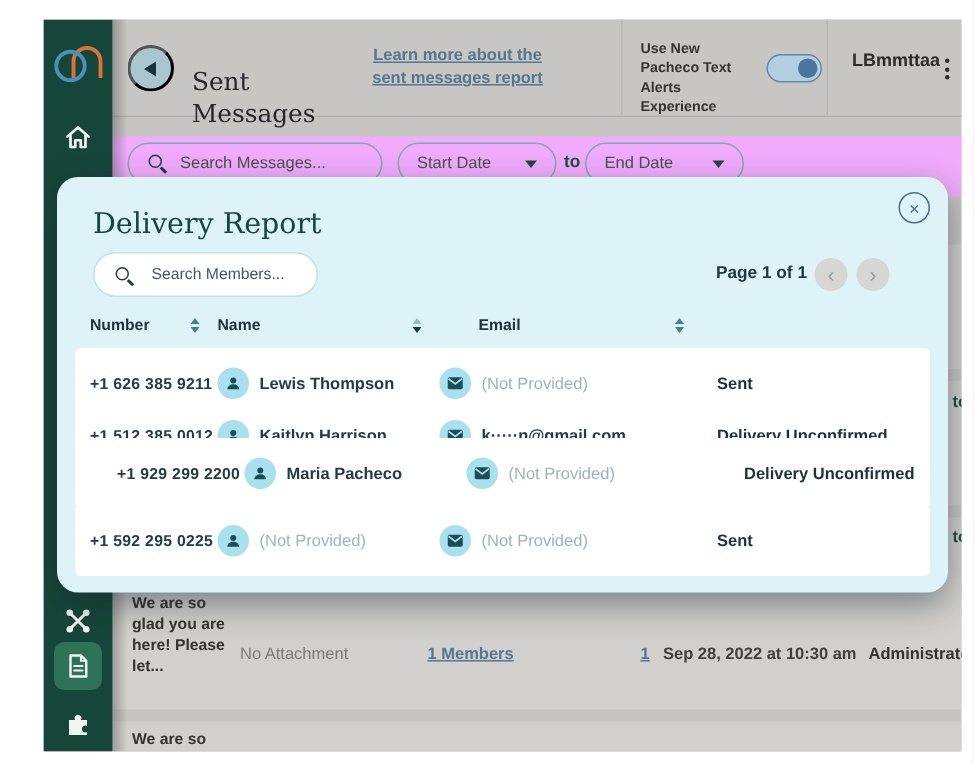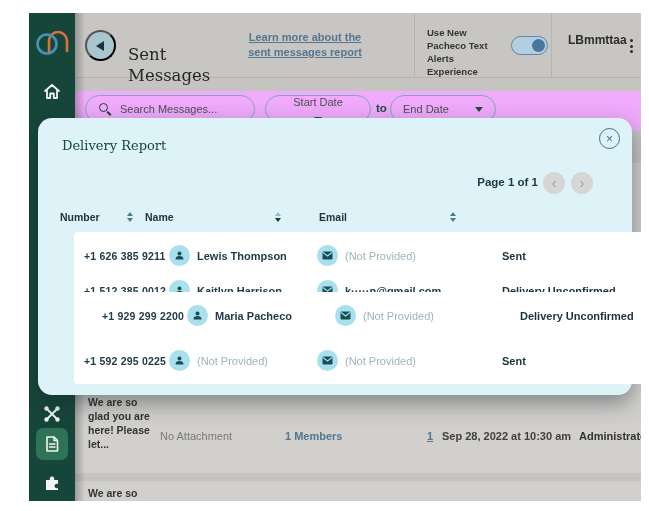--- a/index.html
+++ b/index.html
@@ -34,46 +34,46 @@
   .kebab i { width:3px; height:3px; border-radius:50%; background:#2b2b29; }
 
   
   .filters { position:absolute; left:46px; top:78px; right:0; height:40px; background:#f0abfc; }
   .pill { position:absolute; top:4px; height:28px; border:1.5px solid #7fa9ad; border-radius:15px; display:flex; align-items:center; color:#4c4f4d; font-size:11px; background:transparent; }
   .search-pill { left:10px; width:170px; padding-left:34px; }
   .mag { position:absolute; width:9px; height:9px; border:1.7px solid #233c38; border-radius:50%; }
   .mag::after { content:""; position:absolute; width:1.8px; height:5px; background:#233c38; left:7.5px; top:6.5px; transform:rotate(-45deg); }
   .pill .mag { left:13px; top:7px; }
   .date-pill { width:106px; padding:0 12px; justify-content:space-between; cursor:pointer; }
-  .start-pill { left:190px;flex-direction:column; } .end-pill { left:315px; }
+  .start-pill { left:190px; } .end-pill { left:315px; }
   .caret { width:0; height:0; border-left:4.5px solid transparent; border-right:4.5px solid transparent; border-top:5.5px solid #2a4642; }
   .to-label { position:absolute; left:301px; top:11px; font-size:11.5px; font-weight:bold; color:#1d4d42; }
 
   
   .bg-band { position:absolute; left:46px; right:0; background:#d0cecb; }
   .band1 { top:150px; height:83px; } .band2 { top:241px; height:83px; } .band3 { top:332px; height:40px; }
   .edge-frag { position:absolute; left:606px; font-size:11px; font-weight:bold; color:#1c4f44; }
   .frag1 { top:249px; } .frag2 { top:339px; }
 
   .bg-row { position:absolute; left:46px; right:0; background:#d2d0cd; }
   .row1 { top:372px; height:88px; }
   .row2 { top:468px; height:20px; }
   .bg-msg { position:absolute; left:13px; top:10px; width:64px; font-size:10.5px; font-weight:600; line-height:14px; color:#33332f; }
   .bg-cell { position:absolute; top:45px; font-size:11px; }
   .bg-attach { left:85px; color:#7a7a78; }
-  .bg-members { left:210px; color:#54768e; font-weight:bold; cursor:pointer; }
+  .bg-members { left:210px; color:#54768e; font-weight:bold; text-decoration:underline; cursor:pointer; }
   .bg-one { left:352px; color:#54768e; font-weight:bold; text-decoration:underline; cursor:pointer; }
   .bg-date { left:367px; color:#3f3f3d; font-weight:600; }
   .bg-sender { left:504px; color:#33332f; font-weight:600; white-space:nowrap; }
   .row2 .bg-msg { top:5px; }
 
   
   .modal { position:absolute; left:9px; top:105px; width:594px; height:277px; background:#ddf3f8; border-radius:14px;
     box-shadow:0 8px 22px rgba(20,40,45,.45); z-index:5; }
-  .modal-title { position:absolute; left:24px; top:20px; font-family:"DejaVu Serif", serif; font-size:13px; color:#17453f; }
+  .modal-title { position:absolute; left:24px; top:20px; font-family:"DejaVu Serif", serif; font-size:19px; color:#17453f; }
   .close-btn { position:absolute; right:12px; top:10px; width:21px; height:21px; border:1.4px solid #456f8d; border-radius:50%;
     display:flex; align-items:center; justify-content:center; font-size:12px; color:#456f8d; cursor:pointer; background:transparent; }
   .member-search { position:absolute; left:24px; top:50px; width:150px; height:30px; background:#ffffff; border:1px solid #bfe3ec; border-radius:16px; }
   .member-search .mag { left:14px; top:9px; }
   .member-search input { position:absolute; left:38px; top:0; width:105px; height:28px; border:none; outline:none; background:transparent;
     font-size:10.5px; color:#44565e; font-family:"Liberation Sans", sans-serif; }
   .member-search input::placeholder { color:#44565e; opacity:1; }
   .page-label { position:absolute; left:380px; top:58px; width:120px; text-align:right; font-size:11.5px; font-weight:bold; color:#213a41; }
   .pg-btn { position:absolute; top:54px; width:22px; height:22px; border-radius:50%; background:#d6d6d5; border:none; color:#97999b;
     font-size:14px; line-height:20px; text-align:center; cursor:pointer; }
@@ -82,21 +82,21 @@
   .thead, .trow { display:grid; grid-template-columns:85px 148px 185px 1fr; align-items:center; }
   .thead { position:absolute; left:12px; top:89px; width:570px; height:20px; padding-left:10px; }
   .th { display:flex; align-items:center; justify-content:space-between; font-size:10.5px; font-weight:bold; color:#20343c; }
   .th1 { padding-right:12px; } .th2 { padding-right:12px; } .th3 { padding-left:26px; padding-right:22px; } .th4 { padding-right:28px; }
   .sort { display:inline-flex; flex-direction:column; gap:2px; cursor:pointer; }
   .sort .up { width:0; height:0; border-left:3.5px solid transparent; border-right:3.5px solid transparent; border-bottom:4px solid #45808a; }
   .sort .dn { width:0; height:0; border-left:3.5px solid transparent; border-right:3.5px solid transparent; border-top:4px solid #45808a; }
   .sort.active .up { border-bottom-color:#8fbfc6; }
   .sort.active .dn { border-top-color:#123b40; }
 
-  .trow { position:absolute; left:12px; width:570px; height:47px; background:#ffffff; border-radius:4px; padding-left:10px;margin-left:24px; }
+  .trow { position:absolute; left:12px; width:570px; height:47px; background:#ffffff; border-radius:4px; padding-left:10px; }
   .r0 { top:114px; } .r1 { top:149px; } .r2 { top:174px;padding-left:28px; } .r3 { top:219px; }
   .cell { display:flex; align-items:center; gap:7px; font-size:11px; color:#223c46; }
   .cell.num { font-size:10.5px; font-weight:600; letter-spacing:.2px; }
   .cell .txt { font-weight:600; }
   .cell .txt.muted, .muted { color:#9fb3ba; font-weight:normal; }
   .cell.status { font-size:11px; font-weight:600; color:#1c323b; }
   .avatar { width:21px; height:21px; border-radius:50%; background:#a9e0ee; display:flex; align-items:center; justify-content:center; flex:0 0 21px; }
 </style>
 </head>
 <body>
@@ -193,20 +193,24 @@
         <path d="M3 6 H7 A2.3 2.3 0 1 1 11 6 H15 V10 A2.3 2.3 0 1 0 15 14 V16 H3 Z" fill="#f3f5f3"></path>
       </svg>
     </div>
   </div>
   <div class="sidebar-shadow"></div>
 
   <div class="modal">
     <div class="modal-title">Delivery Report</div>
     <button class="close-btn">×</button>
 
+    <div class="member-search">
+      <span class="mag"></span>
+      <input type="text" placeholder="Search Members..." style="">
+    </div>
     <div class="page-label">Page 1 of 1</div>
     <button class="pg-btn pg-prev">‹</button>
     <button class="pg-btn pg-next">›</button>
 
     <div class="thead">
       <div class="th th1">
         <span>Number</span>
         <span class="sort">
             <span class="up"></span>
             <span class="dn"></span>

